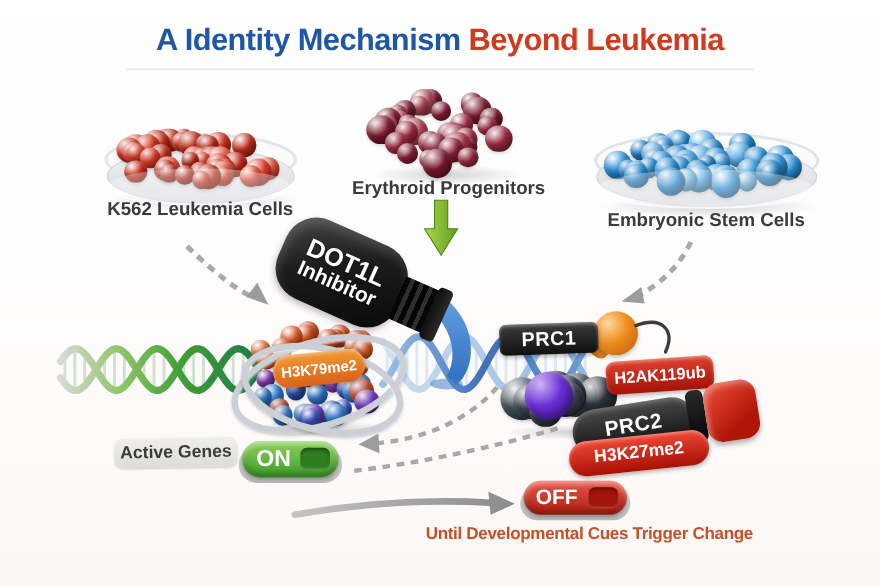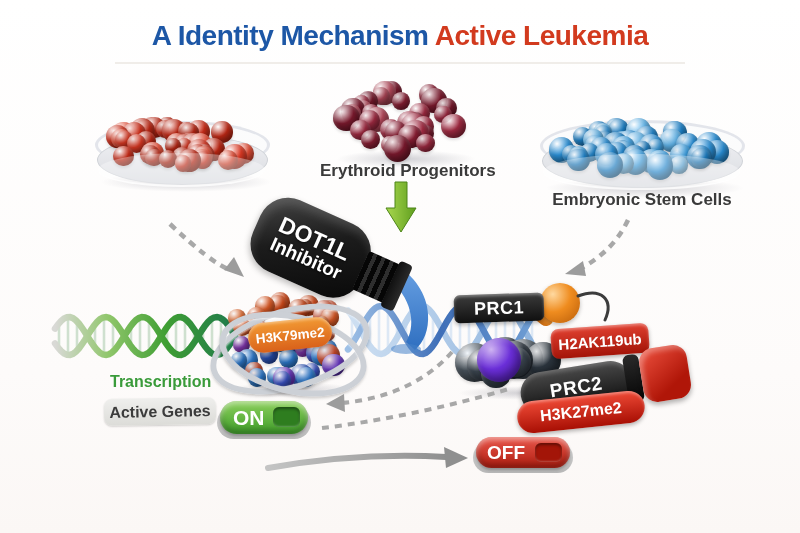--- a/index.html
+++ b/index.html
@@ -57,21 +57,21 @@
   .footer-red{left:387px;top:477px;font-size:15.5px;font-weight:bold;letter-spacing:-0.3px;color:#c6502a;white-space:nowrap;}
   svg{display:block;overflow:visible;}
 </style>
 </head>
 <body>
 
 <div id="canvas">
 
   <div class="abs title">
     <span class="t-blue">A Identity Mechanism</span>
-    <span class="t-red">Active Leukemia</span>
+    <span class="t-red">Beyond Leukemia</span>
   </div>
   <div class="abs title-rule"></div>
 
   <div class="abs ground-shadow" style="left:100px;top:172px;width:172px;height:20px"></div>
   <div class="abs ground-shadow" style="left:336px;top:150px;width:140px;height:18px"></div>
   <div class="abs ground-shadow" style="left:545px;top:178px;width:200px;height:20px"></div>
   <div class="abs ground-shadow" style="left:226px;top:382px;width:132px;height:16px"></div>
   <div class="abs ground-shadow" style="left:458px;top:386px;width:130px;height:14px"></div>
 
   <div class="abs" style="left:95px;top:95px;width:175px;height:92px">
@@ -120,20 +120,21 @@
         <div class="sphere" style="left: 50.2px; top: 53.5px; width: 17.9px; height: 17.9px; background: radial-gradient(circle at 32% 26%, rgba(255, 255, 255, 0.85), rgb(198, 42, 22) 45%, rgb(109, 23, 12) 100%);"></div>
         <div class="sphere" style="left: 96.9px; top: 54px; width: 19.8px; height: 19.8px; background: radial-gradient(circle at 32% 26%, rgba(255, 255, 255, 0.85), rgb(239, 80, 56) 45%, rgb(131, 44, 31) 100%);"></div>
         <div class="sphere" style="left: 63.9px; top: 55.1px; width: 18px; height: 18px; background: radial-gradient(circle at 32% 26%, rgba(255, 255, 255, 0.85), rgb(198, 42, 22) 45%, rgb(109, 23, 12) 100%);"></div>
         <div class="sphere" style="left: 98.8px; top: 55.6px; width: 18.4px; height: 18.4px; background: radial-gradient(circle at 32% 26%, rgba(255, 255, 255, 0.85), rgb(230, 60, 38) 45%, rgb(127, 33, 21) 100%);"></div>
         <div class="sphere" style="left: 82.5px; top: 53.7px; width: 23px; height: 23px; background: radial-gradient(circle at 32% 26%, rgba(255, 255, 255, 0.85), rgb(198, 42, 22) 45%, rgb(109, 23, 12) 100%);"></div>
         <div class="sphere" style="left: 123.1px; top: 55.3px; width: 20.1px; height: 20.1px; background: radial-gradient(circle at 32% 26%, rgba(255, 255, 255, 0.85), rgb(239, 80, 56) 45%, rgb(131, 44, 31) 100%);"></div>
         <div class="sphere" style="left: 79.6px; top: 60.3px; width: 16.9px; height: 16.9px; background: radial-gradient(circle at 32% 26%, rgba(255, 255, 255, 0.85), rgb(230, 60, 38) 45%, rgb(127, 33, 21) 100%);"></div>
       </div>
     <div class="dish-front" style="left:3px;top:58px;width:167px;height:32px"></div>
   </div>
+  <div class="culture-label" style="left:92px;top:180px;width:180px">K562 Leukemia Cells</div>
 
   <div class="abs" style="left:330px;top:68px;width:145px;height:98px">
     <div class="cells" id="cells-erythroid">
         <div class="sphere" style="left: 49.7px; top: 12.6px; width: 22.4px; height: 22.4px; background: radial-gradient(circle at 32% 26%, rgba(255, 255, 255, 0.85), rgb(125, 26, 46) 45%, rgb(69, 14, 25) 100%);"></div>
         <div class="sphere" style="left: 43px; top: 13.3px; width: 23.4px; height: 23.4px; background: radial-gradient(circle at 32% 26%, rgba(255, 255, 255, 0.85), rgb(184, 74, 92) 45%, rgb(101, 41, 51) 100%);"></div>
         <div class="sphere" style="left: 88.7px; top: 15.9px; width: 20.7px; height: 20.7px; background: radial-gradient(circle at 32% 26%, rgba(255, 255, 255, 0.85), rgb(142, 31, 53) 45%, rgb(78, 17, 29) 100%);"></div>
         <div class="sphere" style="left: 41.9px; top: 18.8px; width: 18.3px; height: 18.3px; background: radial-gradient(circle at 32% 26%, rgba(255, 255, 255, 0.85), rgb(184, 74, 92) 45%, rgb(101, 41, 51) 100%);"></div>
         <div class="sphere" style="left: 91.4px; top: 19.7px; width: 25.8px; height: 25.8px; background: radial-gradient(circle at 32% 26%, rgba(255, 255, 255, 0.85), rgb(125, 26, 46) 45%, rgb(69, 14, 25) 100%);"></div>
         <div class="sphere" style="left: 62.1px; top: 24px; width: 17.9px; height: 17.9px; background: radial-gradient(circle at 32% 26%, rgba(255, 255, 255, 0.85), rgb(142, 31, 53) 45%, rgb(78, 17, 29) 100%);"></div>
         <div class="sphere" style="left: 27.7px; top: 23.3px; width: 20.2px; height: 20.2px; background: radial-gradient(circle at 32% 26%, rgba(255, 255, 255, 0.85), rgb(125, 26, 46) 45%, rgb(69, 14, 25) 100%);"></div>
@@ -425,30 +426,30 @@
     <div class="bottle-body">
       <div class="bottle-label">
         <div class="l1">DOT1L</div>
         <div class="l2">Inhibitor</div>
       </div>
     </div>
     <div class="bottle-neck"></div>
     <div class="bottle-mouth"></div>
   </div>
 
-  <div class="abs transcription">Transcription</div>
   <div class="abs genes-pill">Active Genes</div>
   <div class="abs toggle" style="left:476px;top:437px;width:94px;height:31px">
     <div class="toggle-base"></div>
     <div class="toggle-pill off-pill">
       <span>OFF</span>
       <div class="knob off-knob"></div>
     </div>
   </div>
   <div class="abs toggle" style="left:220px;top:401px;width:88px;height:33px">
     <div class="toggle-base"></div>
     <div class="toggle-pill on-pill">
       <span>ON</span>
       <div class="knob on-knob"></div>
     </div>
   </div>
 
+  <div class="abs footer-red">Until Developmental Cues Trigger Change</div>
 </div>
 
 </body></html>

